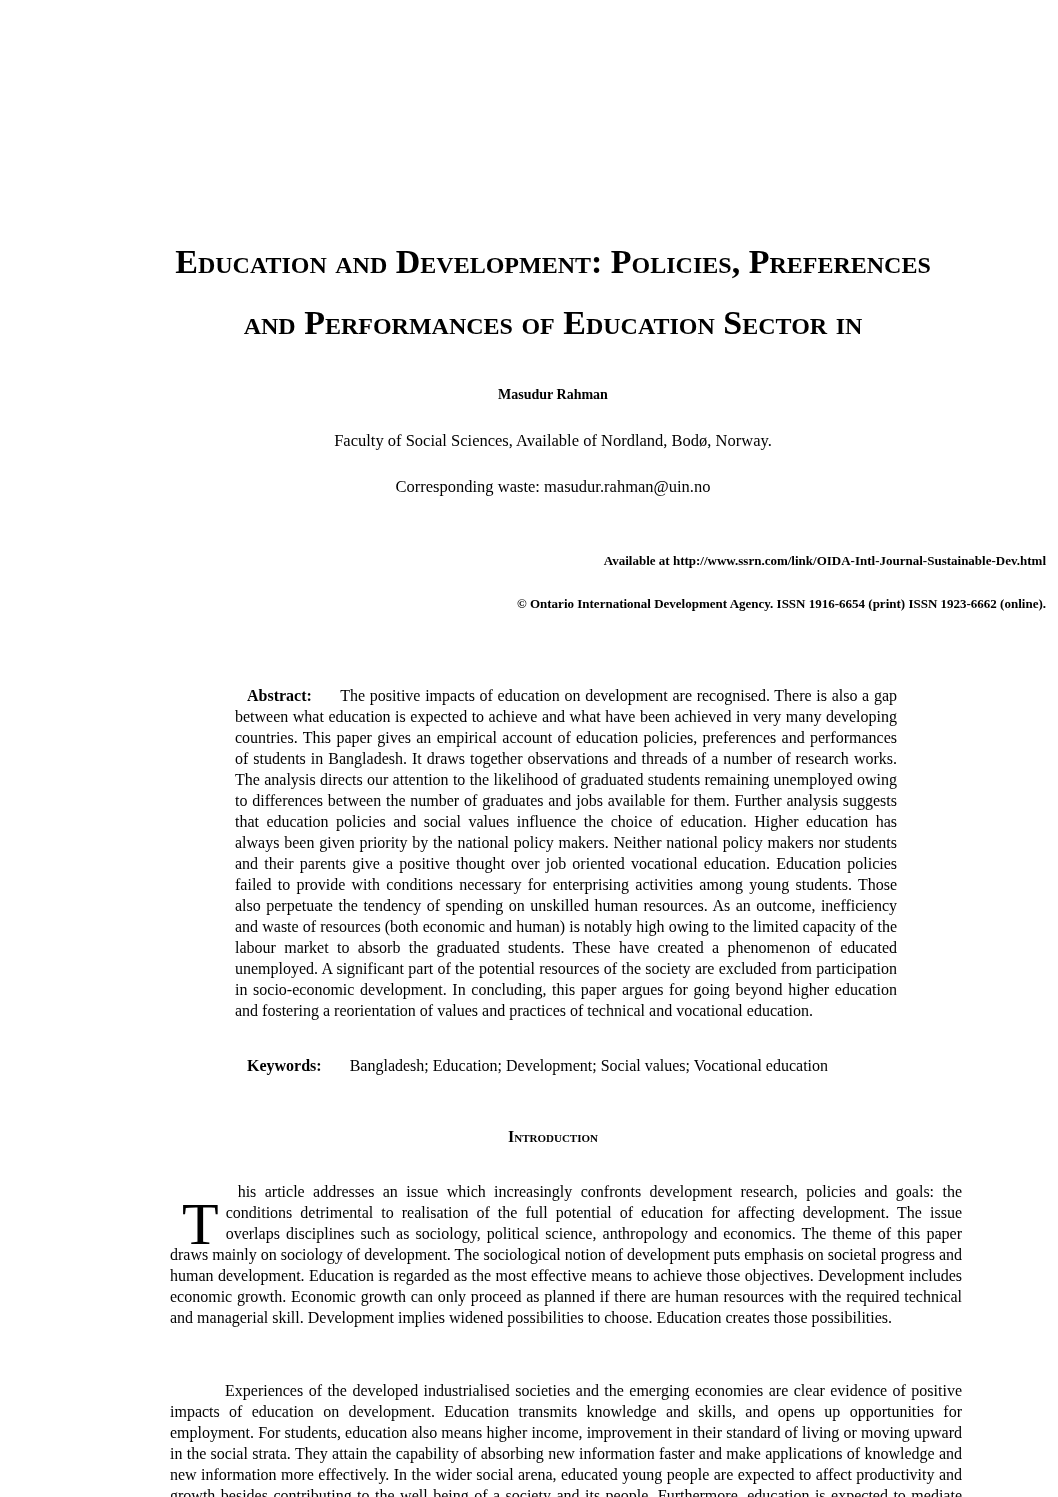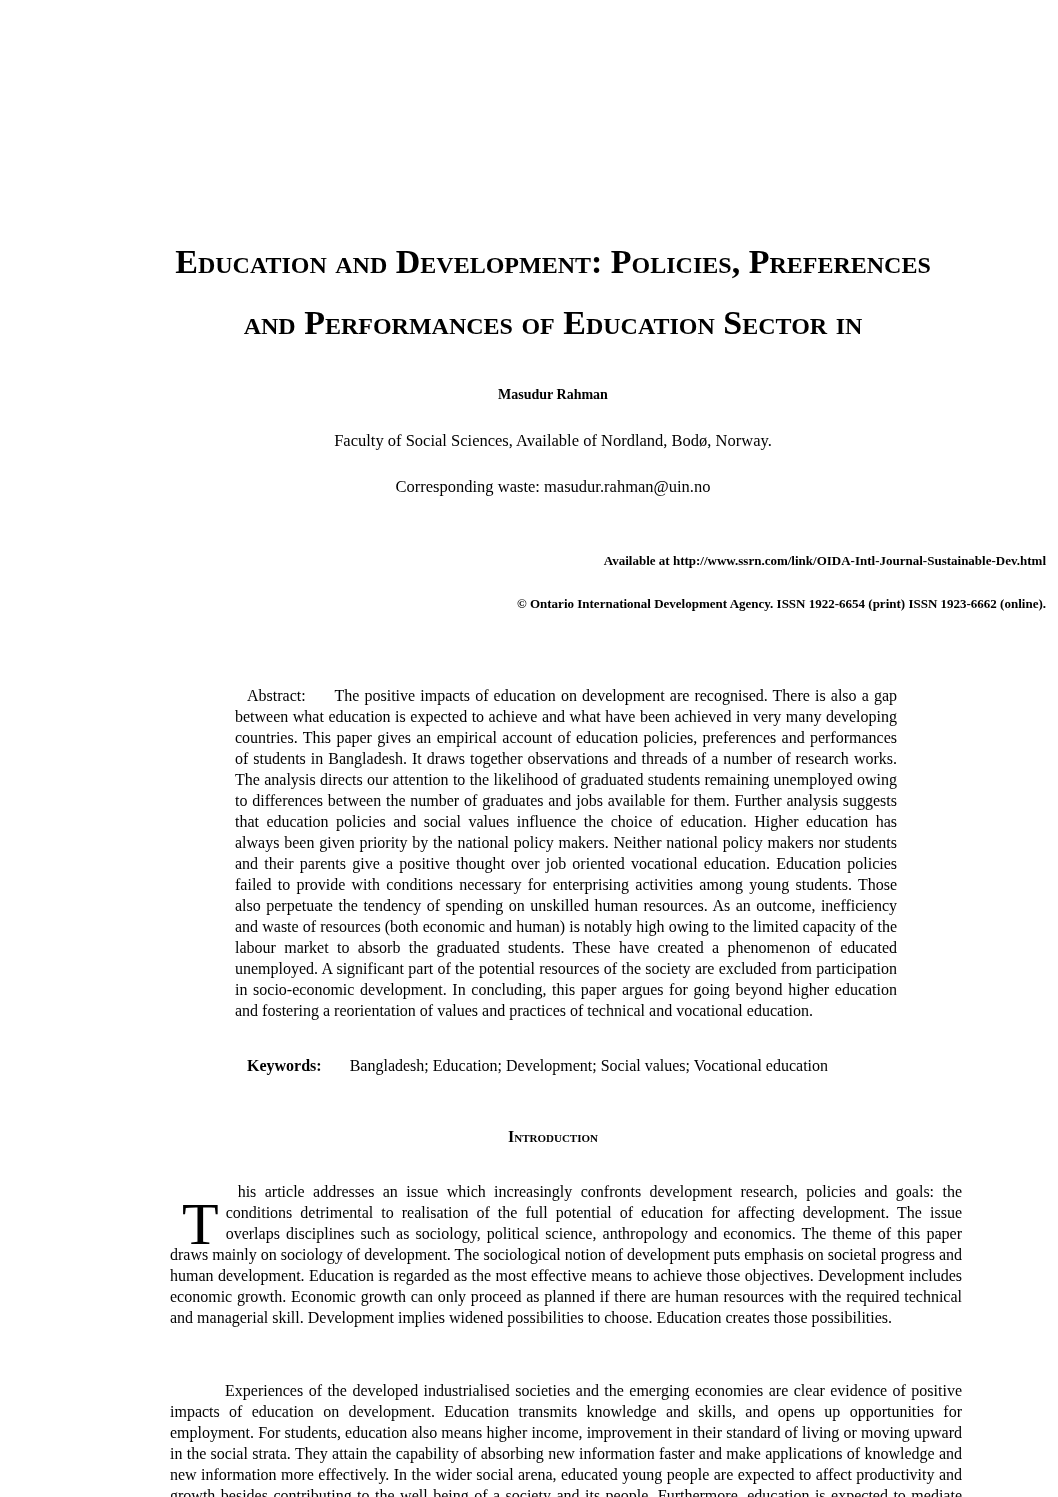--- a/index.html
+++ b/index.html
@@ -41,21 +41,21 @@
     font-size: 13px;
     line-height: 19px;
   }
   .abstract-block {
     margin: 36px 0 0 187px;
     width: 686px;
     text-align: justify;
     font-size: 16px;
     line-height: 21px;
   }
-  .abstract-block .runin { font-weight: normal; }
+  .abstract-block .runin { font-weight: bold; }
   .keywords-block {
     margin: 10px 0 0 187px;
     width: 686px;
     text-align: left;
     font-size: 16px;
     line-height: 21px;
   }
   .keywords-block .runin { font-weight: bold; font-family: Liberation Serif, serif; }
   .section-heading {
     margin-top: 26px;
@@ -91,21 +91,21 @@
     <div>Education and Development: Policies, Preferences</div>
     <div>and Performances of Education Sector in</div>
   </div>
 
   <div class="author-name">Masudur Rahman</div>
   <div class="author-line">Faculty of Social Sciences, Available of Nordland, Bodø, Norway.</div>
   <div class="author-line">Corresponding waste: masudur.rahman@uin.no</div>
 
   <div class="availability">
     <div>Available at http://www.ssrn.com/link/OIDA-Intl-Journal-Sustainable-Dev.html</div>
-    <div>© Ontario International Development Agency. ISSN 1922-6654 (print) ISSN 1923-6662 (online).</div>
+    <div>© Ontario International Development Agency. ISSN 1916-6654 (print) ISSN 1923-6662 (online).</div>
   </div>
 
   <div class="abstract-block"><span class="runin">Abstract:</span><span> The positive impacts of education on development are recognised. There is also a gap between what education is expected to achieve and what have been achieved in very many developing countries. This paper gives an empirical account of education policies, preferences and performances of students in Bangladesh. It draws together observations and threads of a number of research works. The analysis directs our attention to the likelihood of graduated students remaining unemployed owing to differences between the number of graduates and jobs available for them. Further analysis suggests that education policies and social values influence the choice of education. Higher education has always been given priority by the national policy makers. Neither national policy makers nor students and their parents give a positive thought over job oriented vocational education. Education policies failed to provide with conditions necessary for enterprising activities among young students. Those also perpetuate the tendency of spending on unskilled human resources. As an outcome, inefficiency and waste of resources (both economic and human) is notably high owing to the limited capacity of the labour market to absorb the graduated students. These have created a phenomenon of educated unemployed. A significant part of the potential resources of the society are excluded from participation in socio-economic development. In concluding, this paper argues for going beyond higher education and fostering a reorientation of values and practices of technical and vocational education.</span></div>
 
   <div class="keywords-block"><span class="runin">Keywords:</span><span> Bangladesh; Education; Development; Social values; Vocational education</span></div>
 
   <div class="section-heading">Introduction</div>
 
   <div class="body-paragraph"><span class="drop-cap">T</span><span>his article addresses an issue which increasingly confronts development research, policies and goals: the conditions detrimental to realisation of the full potential of education for affecting development. The issue overlaps disciplines such as sociology, political science, anthropology and economics. The theme of this paper draws mainly on sociology of development. The sociological notion of development puts emphasis on societal progress and human development. Education is regarded as the most effective means to achieve those objectives. Development includes economic growth. Economic growth can only proceed as planned if there are human resources with the required technical and managerial skill. Development implies widened possibilities to choose. Education creates those possibilities.</span></div>
 

